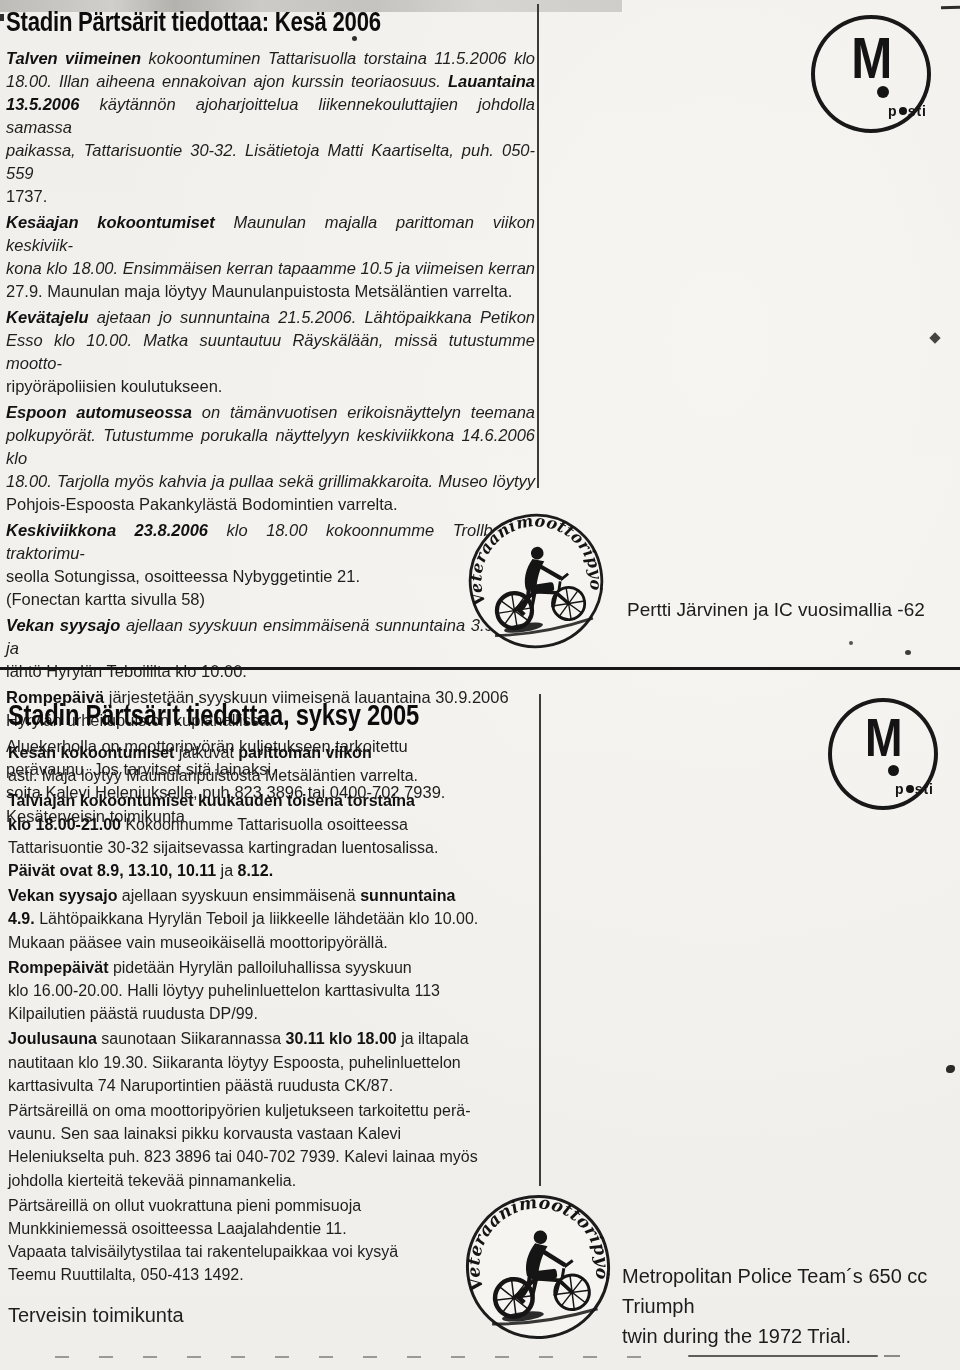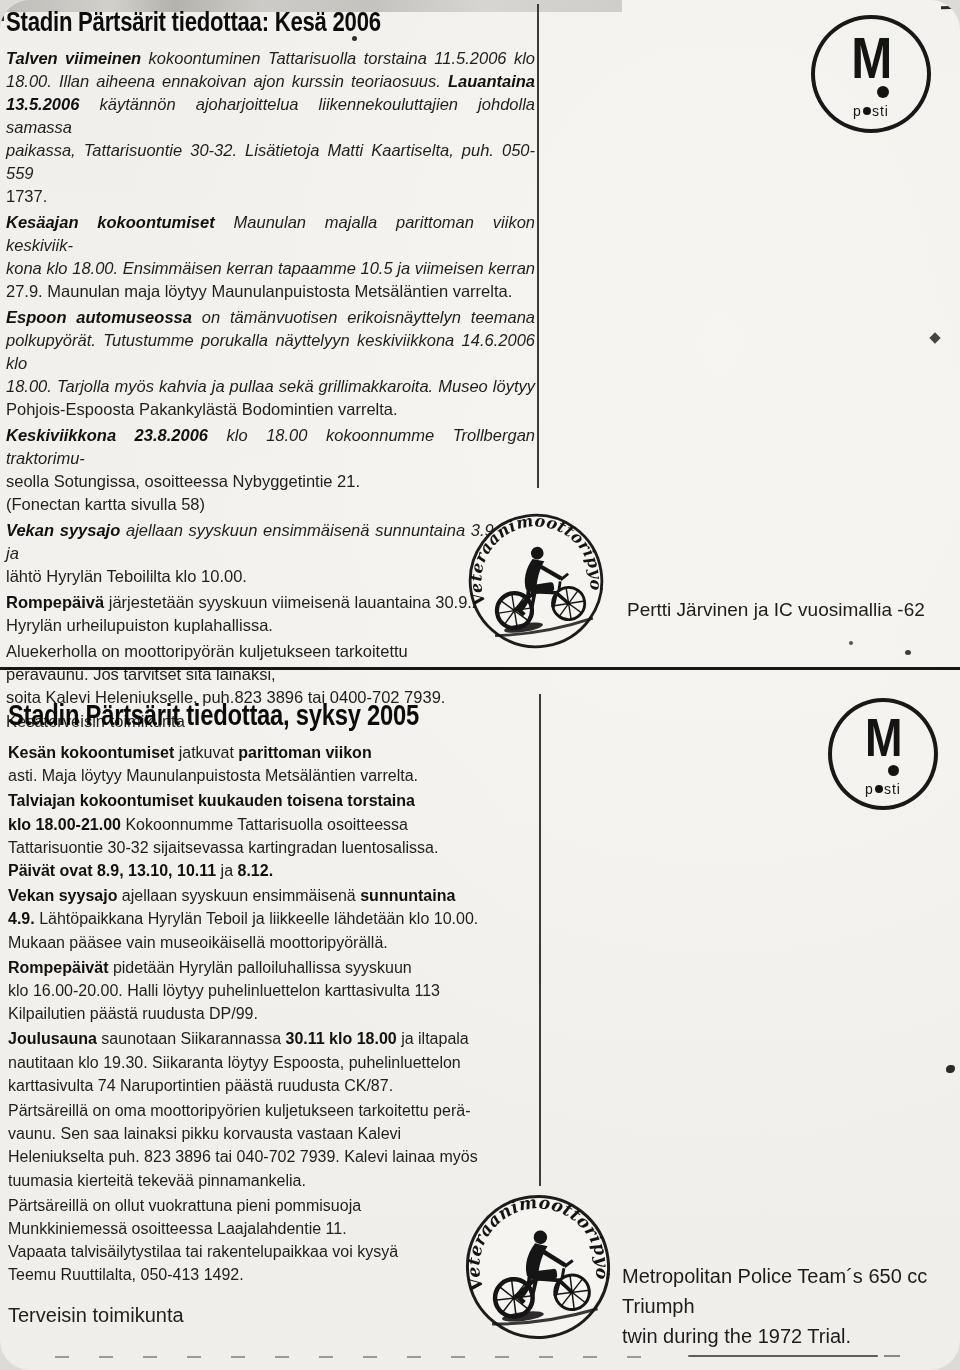--- a/index.html
+++ b/index.html
@@ -3,21 +3,20 @@
 <meta charset="utf-8">
 <style>
   html,body{margin:0;padding:0;background:#dcdbd7;}
   #page{
     position:relative;width:960px;height:1370px;overflow:hidden;
     background:
       radial-gradient(ellipse at 75% 25%, #f6f5f2 0%, rgba(246,245,242,0) 60%),
       linear-gradient(180deg,#f0efeb 0%,#f2f1ed 50%,#efeeea 100%);
     font-family:"Liberation Sans","DejaVu Sans",sans-serif;
     color:#1e1e1e;
-    border-radius:30px;
   }
   
   .col{position:absolute;}
   #col1{left:6px;top:6px;width:529px;}
   #col2{left:8px;top:697px;width:532px;}
   .sec-title{
     margin:0;font-weight:bold;color:#0c0c0c;white-space:nowrap;
     transform:scaleX(.82);transform-origin:0 50%;
   }
   #col1 .sec-title{font-size:27px;line-height:32px;margin-bottom:9px;letter-spacing:-.3px;}
@@ -43,22 +42,22 @@
   #stamp2{left:828px;top:698px;width:102px;height:104px;}
   .stamp .m{
     position:absolute;left:0;right:0;top:9%;text-align:center;
     font-weight:bold;font-size:58px;line-height:1;color:#141414;
     transform:scaleX(.85);letter-spacing:-2px;
   }
   #stamp2 .m{font-size:53px;}
   .stamp .mdot{position:absolute;left:55%;top:61%;width:12px;height:12px;border-radius:50%;background:#141414;}
   #stamp2 .mdot{width:11px;height:11px;}
   .stamp .word{
-    position:absolute;left:0;right:0;bottom:9%;text-align:center;
-    font-weight:normal;font-size:14px;letter-spacing:1px;color:#141414;
+    position:absolute;left:0;right:0;bottom:9%;text-align:right;
+    font-weight:bold;font-size:14px;letter-spacing:1px;color:#141414;
   }
   .stamp .word .odot{display:inline-block;width:8px;height:8px;border-radius:50%;background:#141414;margin:0 1px 1px 1px;vertical-align:baseline;}
   
   .logo{position:absolute;}
   #logo1{left:465px;top:511px;width:142px;height:140px;transform:rotate(-9deg);}
   #logo2{left:463px;top:1191px;width:150px;height:152px;transform:rotate(-7deg);}
   .logo svg{width:100%;height:100%;}
   
   .caption{position:absolute;color:#1c1c1c;}
   #cap1{left:627px;top:599px;font-size:19px;}
@@ -96,20 +95,25 @@
           <div class="ln j"><b>Talven viimeinen</b><span> kokoontuminen Tattarisuolla torstaina 11.5.2006 klo</span></div>
           <div class="ln j"><span>18.00. Illan aiheena ennakoivan ajon kurssin teoriaosuus. </span><b>Lauantaina</b></div>
           <div class="ln j"><b>13.5.2006</b><span> käytännön ajoharjoittelua liikennekouluttajien johdolla samassa</span></div>
           <div class="ln j"><span>paikassa, Tattarisuontie 30-32. Lisätietoja Matti Kaartiselta, puh. 050-559</span></div>
           <div class="ln"><span>1737.</span></div>
         </div>
         <div class="para">
           <div class="ln j"><b>Kesäajan kokoontumiset</b><span> Maunulan majalla parittoman viikon keskiviik-</span></div>
           <div class="ln j"><span>kona klo 18.00. Ensimmäisen kerran tapaamme 10.5 ja viimeisen kerran</span></div>
           <div class="ln"><span>27.9. Maunulan maja löytyy Maunulanpuistosta Metsäläntien varrelta.</span></div>
+        </div>
+        <div class="para">
+          <div class="ln j"><b>Kevätajelu</b><span> ajetaan jo sunnuntaina 21.5.2006. Lähtöpaikkana Petikon</span></div>
+          <div class="ln j"><span>Esso klo 10.00. Matka suuntautuu Räyskälään, missä tutustumme mootto-</span></div>
+          <div class="ln"><span>ripyöräpoliisien koulutukseen.</span></div>
         </div>
         <div class="para">
           <div class="ln j"><b>Espoon automuseossa</b><span> on tämänvuotisen erikoisnäyttelyn teemana</span></div>
           <div class="ln j"><span>polkupyörät. Tutustumme porukalla näyttelyyn keskiviikkona 14.6.2006 klo</span></div>
           <div class="ln j"><span>18.00. Tarjolla myös kahvia ja pullaa sekä grillimakkaroita. Museo löytyy</span></div>
           <div class="ln"><span>Pohjois-Espoosta Pakankylästä Bodomintien varrelta.</span></div>
         </div>
         <div class="para">
           <div class="ln j"><b>Keskiviikkona 23.8.2006</b><span> klo 18.00 kokoonnumme Trollbergan traktorimu-</span></div>
           <div class="ln"><span>seolla Sotungissa, osoitteessa Nybyggetintie 21.</span></div>
@@ -194,21 +198,21 @@
         </div>
         <div class="para">
           <div class="ln"><b>Joulusauna</b><span> saunotaan Siikarannassa </span><b>30.11 klo 18.00</b><span> ja iltapala</span></div>
           <div class="ln"><span>nautitaan klo 19.30. Siikaranta löytyy Espoosta, puhelinluettelon</span></div>
           <div class="ln"><span>karttasivulta 74 Naruportintien päästä ruudusta CK/87.</span></div>
         </div>
         <div class="para">
           <div class="ln"><span>Pärtsäreillä on oma moottoripyörien kuljetukseen tarkoitettu perä-</span></div>
           <div class="ln"><span>vaunu. Sen saa lainaksi pikku korvausta vastaan Kalevi</span></div>
           <div class="ln"><span>Heleniukselta puh. 823 3896 tai 040-702 7939. Kalevi lainaa myös</span></div>
-          <div class="ln"><span>tuumasia kierteitä tekevää pinnamankelia.</span></div>
+          <div class="ln"><span>johdolla kierteitä tekevää pinnamankelia.</span></div>
         </div>
         <div class="para">
           <div class="ln"><span>Pärtsäreillä on ollut vuokrattuna pieni pommisuoja</span></div>
           <div class="ln"><span>Munkkiniemessä osoitteessa Laajalahdentie 11.</span></div>
           <div class="ln"><span>Vapaata talvisäilytystilaa tai rakentelupaikkaa voi kysyä</span></div>
           <div class="ln"><span>Teemu Ruuttilalta, 050-413 1492.</span></div>
         </div>
       </div>
     <div class="signoff">Terveisin toimikunta</div>
   </div>

